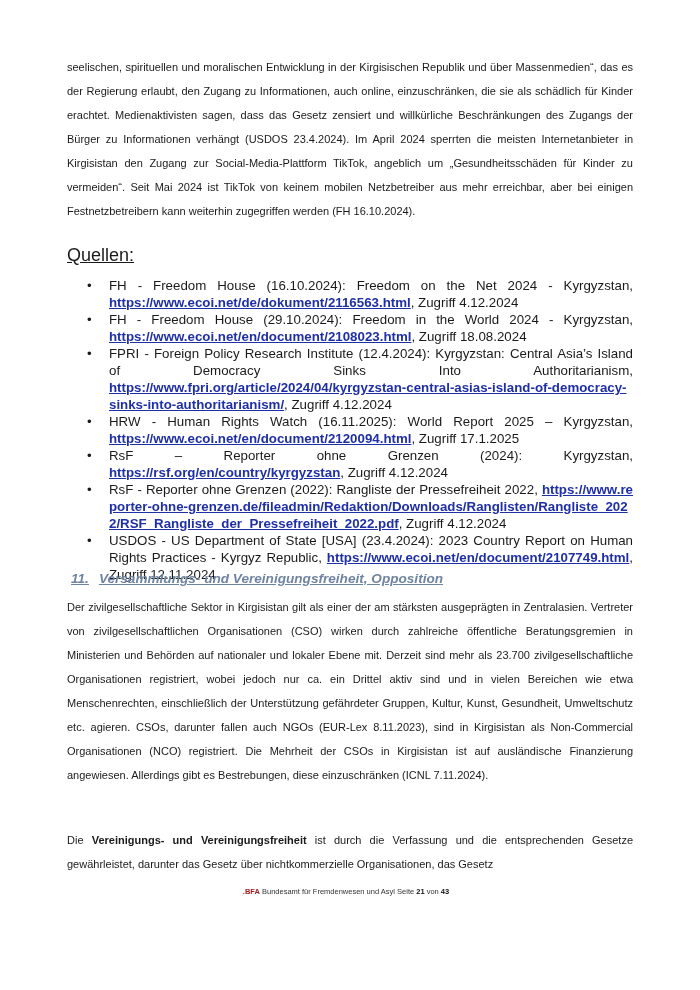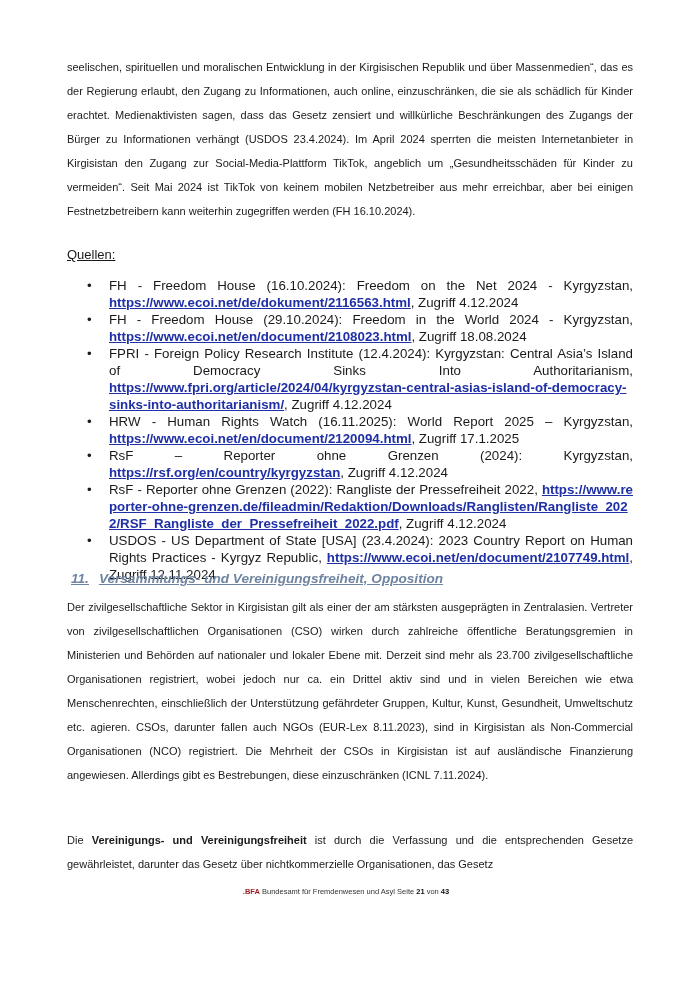--- a/index.html
+++ b/index.html
@@ -6,21 +6,21 @@
   body {
     width: 700px; height: 990px; position: relative; overflow: hidden;
     font-family: "Liberation Sans", sans-serif; color: #1a1a1a;
   }
   .page { position: absolute; left: 67px; top: 0; width: 566px; }
   .para {
     font-size: 11px; line-height: 24px; text-align: justify; margin: 0;
   }
   #p1 { position: absolute; top: 55px; left: 0; width: 566px; }
   .sources-label {
-    position: absolute; top: 245px; left: 0; font-size: 13px; text-decoration: underline;
+    position: absolute; top: 245px; left: 0; font-size: 18px; text-decoration: underline;
     line-height: 20px;
   }
   .sources {
     position: absolute; top: 278px; left: 20px; width: 546px;
     list-style: none; margin: 0; padding: 0;
   }
   .sources li {
     position: relative; padding-left: 22px; font-size: 13.3px; line-height: 16.8px;
     text-align: justify; margin: 0 0 0.5px 0;
   }

